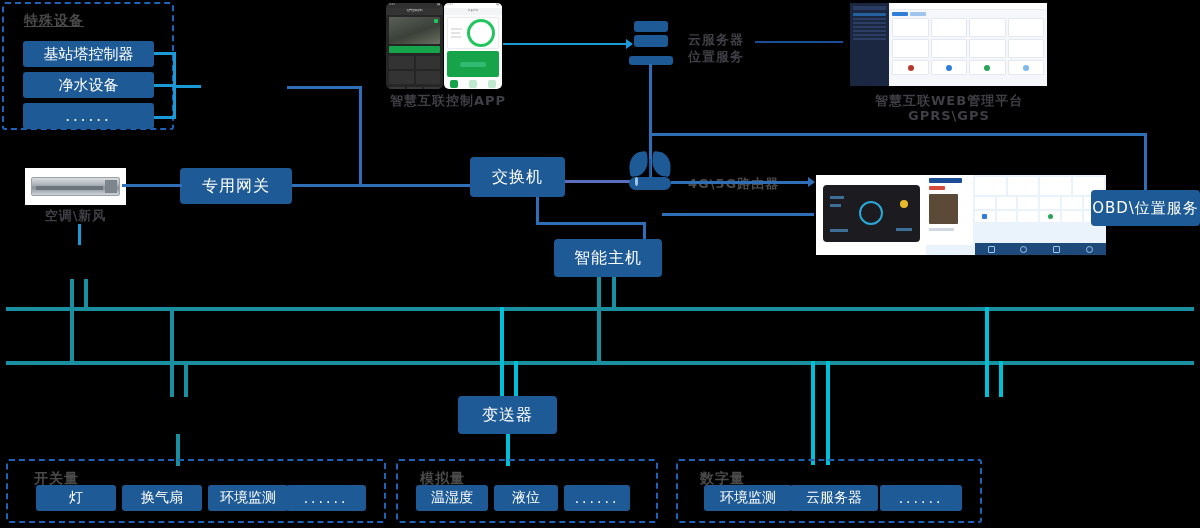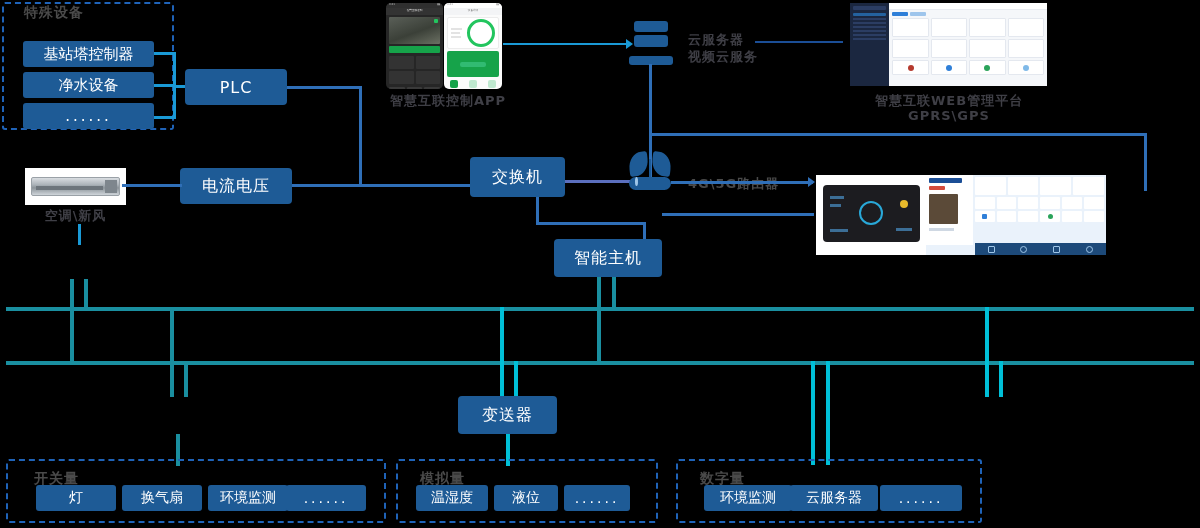--- a/index.html
+++ b/index.html
@@ -83,44 +83,41 @@
                 background:#6d757c;}
   .acbody:before{content:"";position:absolute;right:2%;top:10%;width:14%;bottom:10%;
                  background:#7e868d;}
 </style>
 </head>
 <body>
 
 <div class="stage">
 
   <div class="dashbox" style="left:2px;top:2px;width:172px;height:128px;"></div>
-  <div class="grouplbl" style="left:24px;top:4px;">特殊设备</div>
+  <div class="grouplbl" style="left:24px;top:12px;text-decoration:underline;">特殊设备</div>
 
   <div class="stackbox" style="left:23px;top:72px;width:131px;height:26px;">
     <span>净水设备</span>
   </div>
   <div class="stackbox" style="left:23px;top:41px;width:131px;height:26px;">
     <span>基站塔控制器</span>
   </div>
   <div class="stackbox" style="left:23px;top:103px;width:131px;height:26px;letter-spacing:3px;">
     <span>......</span>
   </div>
 
   <div class="wire sky" style="left:154px;top:52px;width:22px;height:3px;"></div>
   <div class="wire sky" style="left:154px;top:84px;width:22px;height:3px;"></div>
   <div class="wire sky" style="left:154px;top:116px;width:22px;height:3px;"></div>
   <div class="wire sky" style="left:173px;top:52px;width:3px;height:67px;"></div>
   <div class="wire sky" style="left:173px;top:85px;width:28px;height:3px;"></div>
 
-  <div class="node" style="left:185px;top:69px;width:102px;height:36px;">
-    <span>PLC</span>
-  </div>
 
   <div class="node" style="left:180px;top:168px;width:112px;height:36px;">
-    <span>电流电压</span>
+    <span>专用网关</span>
   </div>
 
   <div class="wire blue" style="left:287px;top:86px;width:75px;height:3px;"></div>
   <div class="wire blue" style="left:359px;top:86px;width:3px;height:99px;"></div>
   <div class="wire blue" style="left:292px;top:184px;width:70px;height:3px;"></div>
   <div class="wire blue" style="left:359px;top:184px;width:115px;height:3px;"></div>
 
   <div class="acunit" style="left:25px;top:168px;width:101px;height:37px;">
     <div class="acbody"></div>
   </div>
@@ -185,21 +182,21 @@
 
   <div class="wire" style="left:503px;top:43px;width:126px;height:2px;background:#1a9ad6;"></div>
   <div style="position:absolute;left:626px;top:39px;width:0;height:0;border-left:7px solid #1a9ad6;border-top:5px solid transparent;border-bottom:5px solid transparent;"></div>
 
   <div class="srv" style="left:634px;top:21px;width:34px;height:44px;">
     <div class="slab" style="top:0;"></div>
     <div class="slab" style="top:32%;"></div>
     <div class="base"></div>
   </div>
   <div class="caption" style="left:688px;top:31px;text-align:left;">云服务器</div>
-  <div class="caption" style="left:688px;top:48px;text-align:left;">视频云服务</div>
+  <div class="caption" style="left:688px;top:48px;text-align:left;">位置服务</div>
 
   <div class="wire" style="left:755px;top:41px;width:88px;height:2px;background:#1b4e96;"></div>
 
   <div class="wire blue" style="left:649px;top:64px;width:3px;height:72px;"></div>
   <div class="wire blue" style="left:649px;top:133px;width:498px;height:3px;"></div>
   <div class="wire blue" style="left:649px;top:133px;width:3px;height:52px;"></div>
 
   <div class="webwin" style="left:850px;top:3px;width:197px;height:83px;">
     <div class="websb">
       <div style="margin:3px;height:4px;background:#2b3d63;border-radius:1px;"></div>
@@ -315,20 +312,23 @@
       <div style="position:absolute;left:27%;right:0;bottom:0;height:15%;background:#1d4a7a;display:flex;align-items:center;justify-content:space-around;">
         <div style="width:5px;height:5px;border:1px solid #9fc6e8;border-radius:1px;"></div>
         <div style="width:5px;height:5px;border:1px solid #9fc6e8;border-radius:50%;"></div>
         <div style="width:5px;height:5px;border:1px solid #9fc6e8;border-radius:1px;"></div>
         <div style="width:5px;height:5px;border:1px solid #9fc6e8;border-radius:50%;"></div>
       </div>
     </div>
   </div>
 
   <div class="wire blue" style="left:1144px;top:133px;width:3px;height:58px;"></div>
+  <div class="node sm" style="left:1091px;top:190px;width:109px;height:36px;font-size:15px;">
+    <span>OBD\位置服务</span>
+  </div>
 
   <div class="wire blue" style="left:536px;top:197px;width:3px;height:28px;"></div>
   <div class="wire blue" style="left:536px;top:222px;width:110px;height:3px;"></div>
   <div class="wire blue" style="left:643px;top:222px;width:3px;height:18px;"></div>
 
   <div class="node" style="left:554px;top:239px;width:108px;height:38px;">
     <span>智能主机</span>
   </div>
 
   <div class="wire teal" style="left:597px;top:277px;width:4px;height:33px;"></div>

